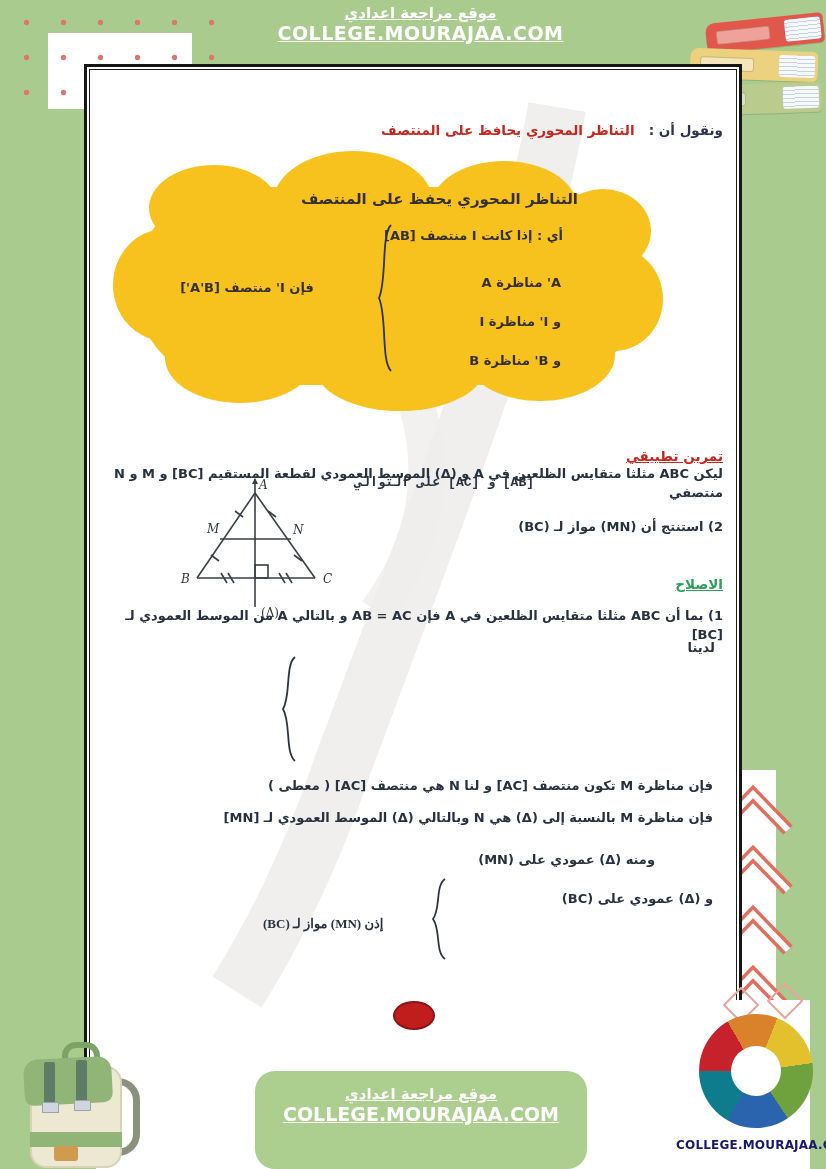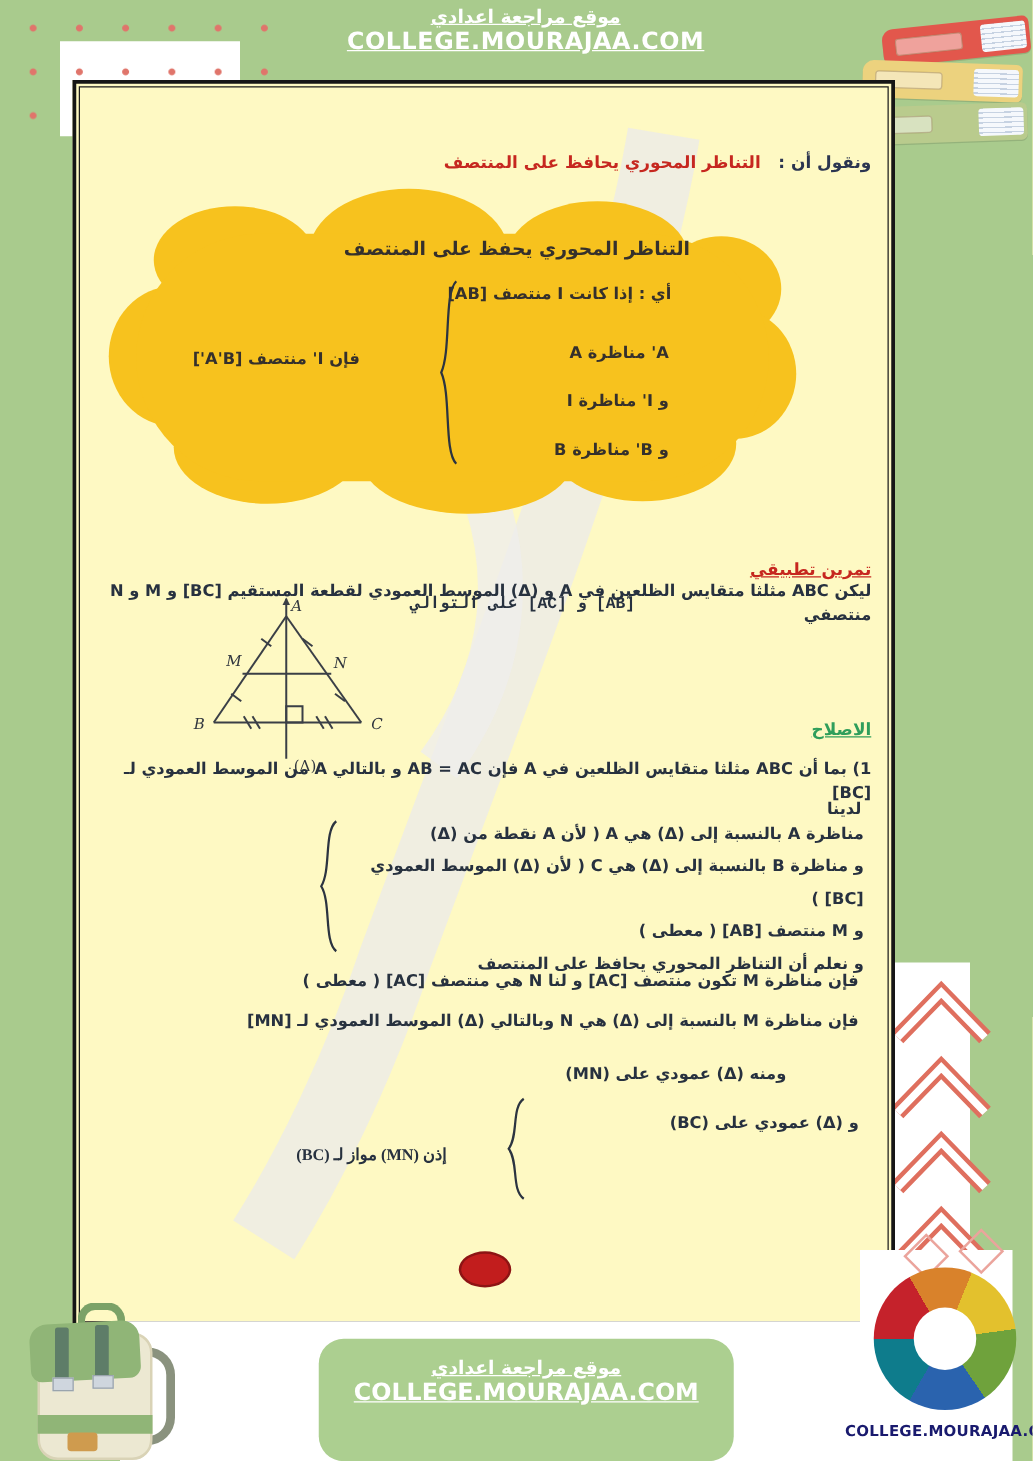--- a/index.html
+++ b/index.html
@@ -55,21 +55,21 @@
     border-left:none;border-radius:0 22px 22px 0;}
   .bp-patch{position:absolute;left:44px;top:110px;width:24px;height:15px;background:#cf9b4e;border-radius:3px;}
   
   .logo-ring{position:absolute;left:699px;top:1014px;width:114px;height:114px;border-radius:50%;
     background:conic-gradient(from 210deg,#0e7c8c 0 60deg,#c5222b 60deg 120deg,#d9822b 120deg 172deg,
       #e3c12d 172deg 232deg,#6fa23c 232deg 296deg,#2a63ae 296deg 360deg);}
   .logo-ring::after{content:"";position:absolute;left:32px;top:32px;width:50px;height:50px;border-radius:50%;background:#fff;}
   .logo-url{position:absolute;left:676px;top:1138px;width:150px;text-align:center;
     font-size:12px;font-weight:800;color:#191a6e;letter-spacing:.2px;}
   
-  .page{position:absolute;left:58px;top:64px;width:652px;height:993px;background:#fef9c3;
+  .page{position:absolute;left:84px;top:64px;width:652px;height:993px;background:#ffffff;
     border:3px solid #161616;}
   .page-inner{position:absolute;inset:2px;border:1.6px solid #1d1d1d;}
   .wm{position:absolute;inset:0;pointer-events:none;}
   .txt{position:absolute;direction:rtl;text-align:right;color:#27313f;font-size:13px;font-weight:600;line-height:1.45;}
   .intro{top:54px;right:16px;font-size:13.5px;}
   .intro .hl{color:#c6271f;font-weight:800;}
   .intro .pre{color:#2b3550;font-weight:800;}
   
   .cloud{position:absolute;left:26px;top:84px;width:550px;height:262px;}
   .blob{position:absolute;background:#f7c21e;border-radius:50%;}
@@ -205,36 +205,31 @@
       <text x="84" y="12">A</text>
       <text x="6" y="106">B</text>
       <text x="148" y="106">C</text>
       <text x="32" y="56">M</text>
       <text x="118" y="57">N</text>
       <text x="86" y="140" font-style="normal">(Δ)</text>
     </g>
   </svg>
 
   <div class="txt questions">
+    <div>2) استنتج أن (MN) مواز لـ (BC)</div>
   </div>
 
   <div class="txt corr-heading">الاصلاح</div>
   <div class="txt corr-p1">1) بما أن ABC مثلثا متقايس الظلعين في A فإن AB = AC و بالتالي A من الموسط العمودي لـ [BC]</div>
   <div class="txt corr-given">لدينا</div>
 
   <svg class="brace" style="left:192px;top:588px;" width="20" height="108" viewBox="0 0 20 108">
     <path d="M16,2 C6,10 12,41 4,54 C12,67 6,98 16,106" fill="none" stroke="#2c3440" stroke-width="1.8"></path>
   </svg>
 
-  <div class="txt corr-cases">
-    <div>مناظرة A بالنسبة إلى (Δ) هي A ( لأن A نقطة من (Δ)</div>
-    <div>و مناظرة B بالنسبة إلى (Δ) هي C ( لأن (Δ) الموسط العمودي [BC] )</div>
-    <div>و M منتصف [AB] ( معطى )</div>
-    <div>و نعلم أن التناظر المحوري يحافظ على المنتصف</div>
-  </div>
 
   <div class="txt corr-p2">فإن مناظرة M تكون منتصف [AC] و لنا N هي منتصف [AC] ( معطى )</div>
   <div class="txt corr-p3">فإن مناظرة M بالنسبة إلى (Δ) هي N وبالتالي (Δ) الموسط العمودي لـ [MN]</div>
   <div class="txt corr-p4">ومنه (Δ) عمودي على (MN)</div>
 
   <div class="txt part2-lines">
     <div>و (Δ) عمودي على (BC)</div>
   </div>
 
   <svg class="brace" style="left:342px;top:810px;" width="20" height="84" viewBox="0 0 20 84">

